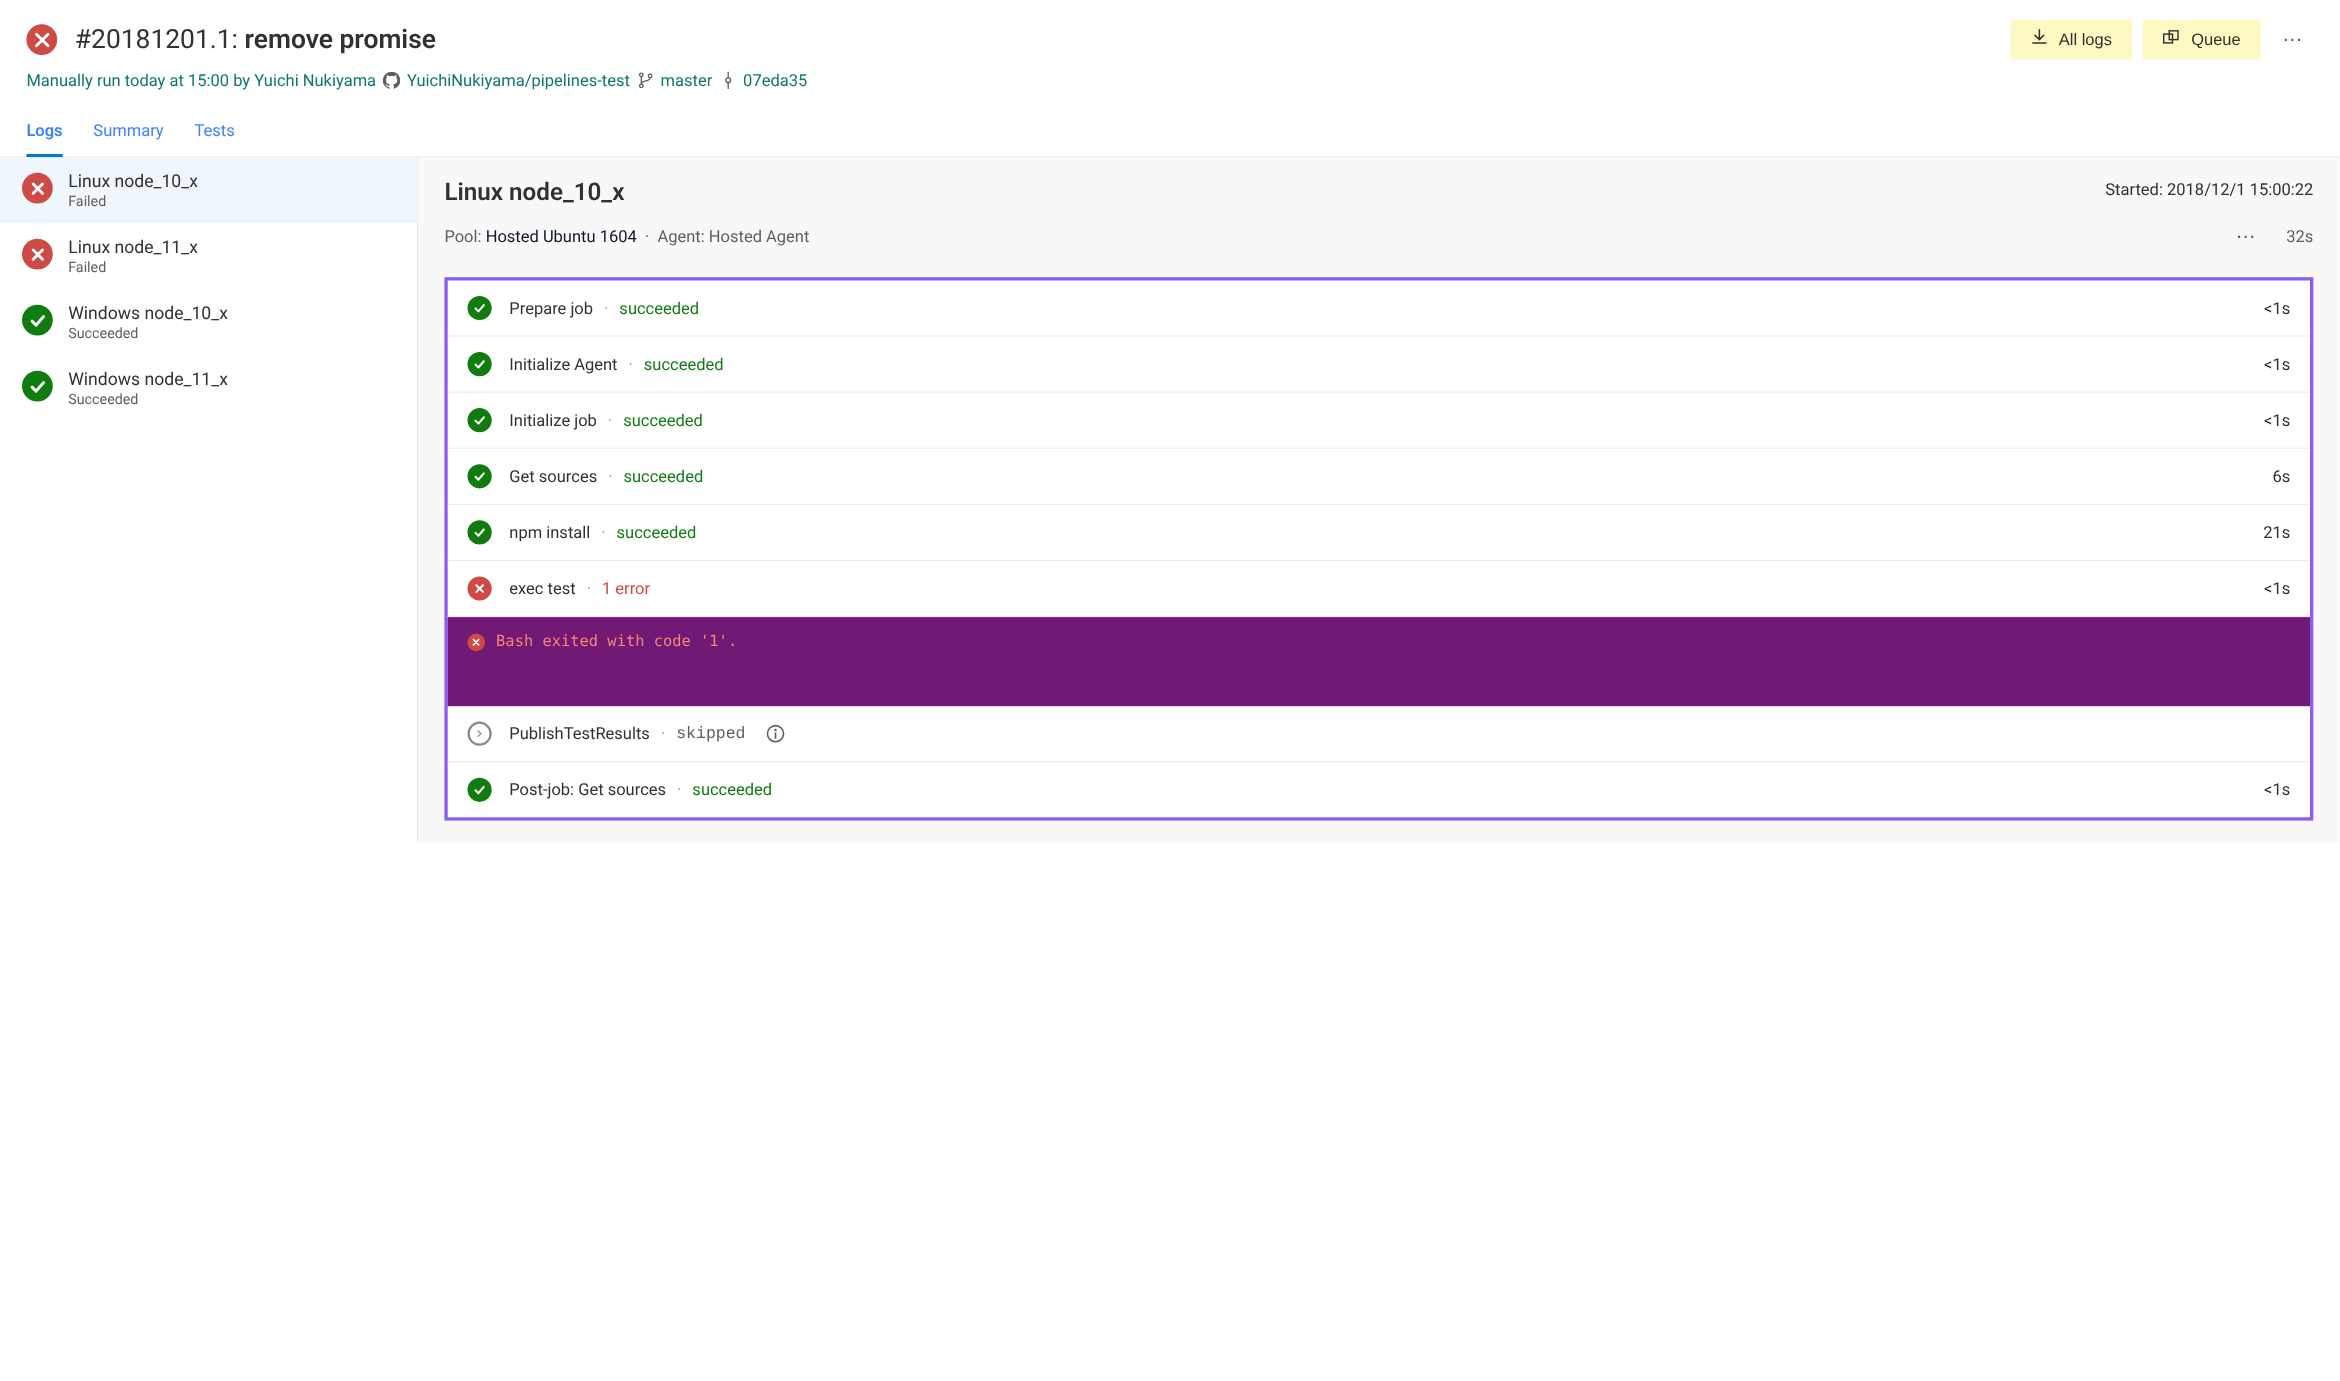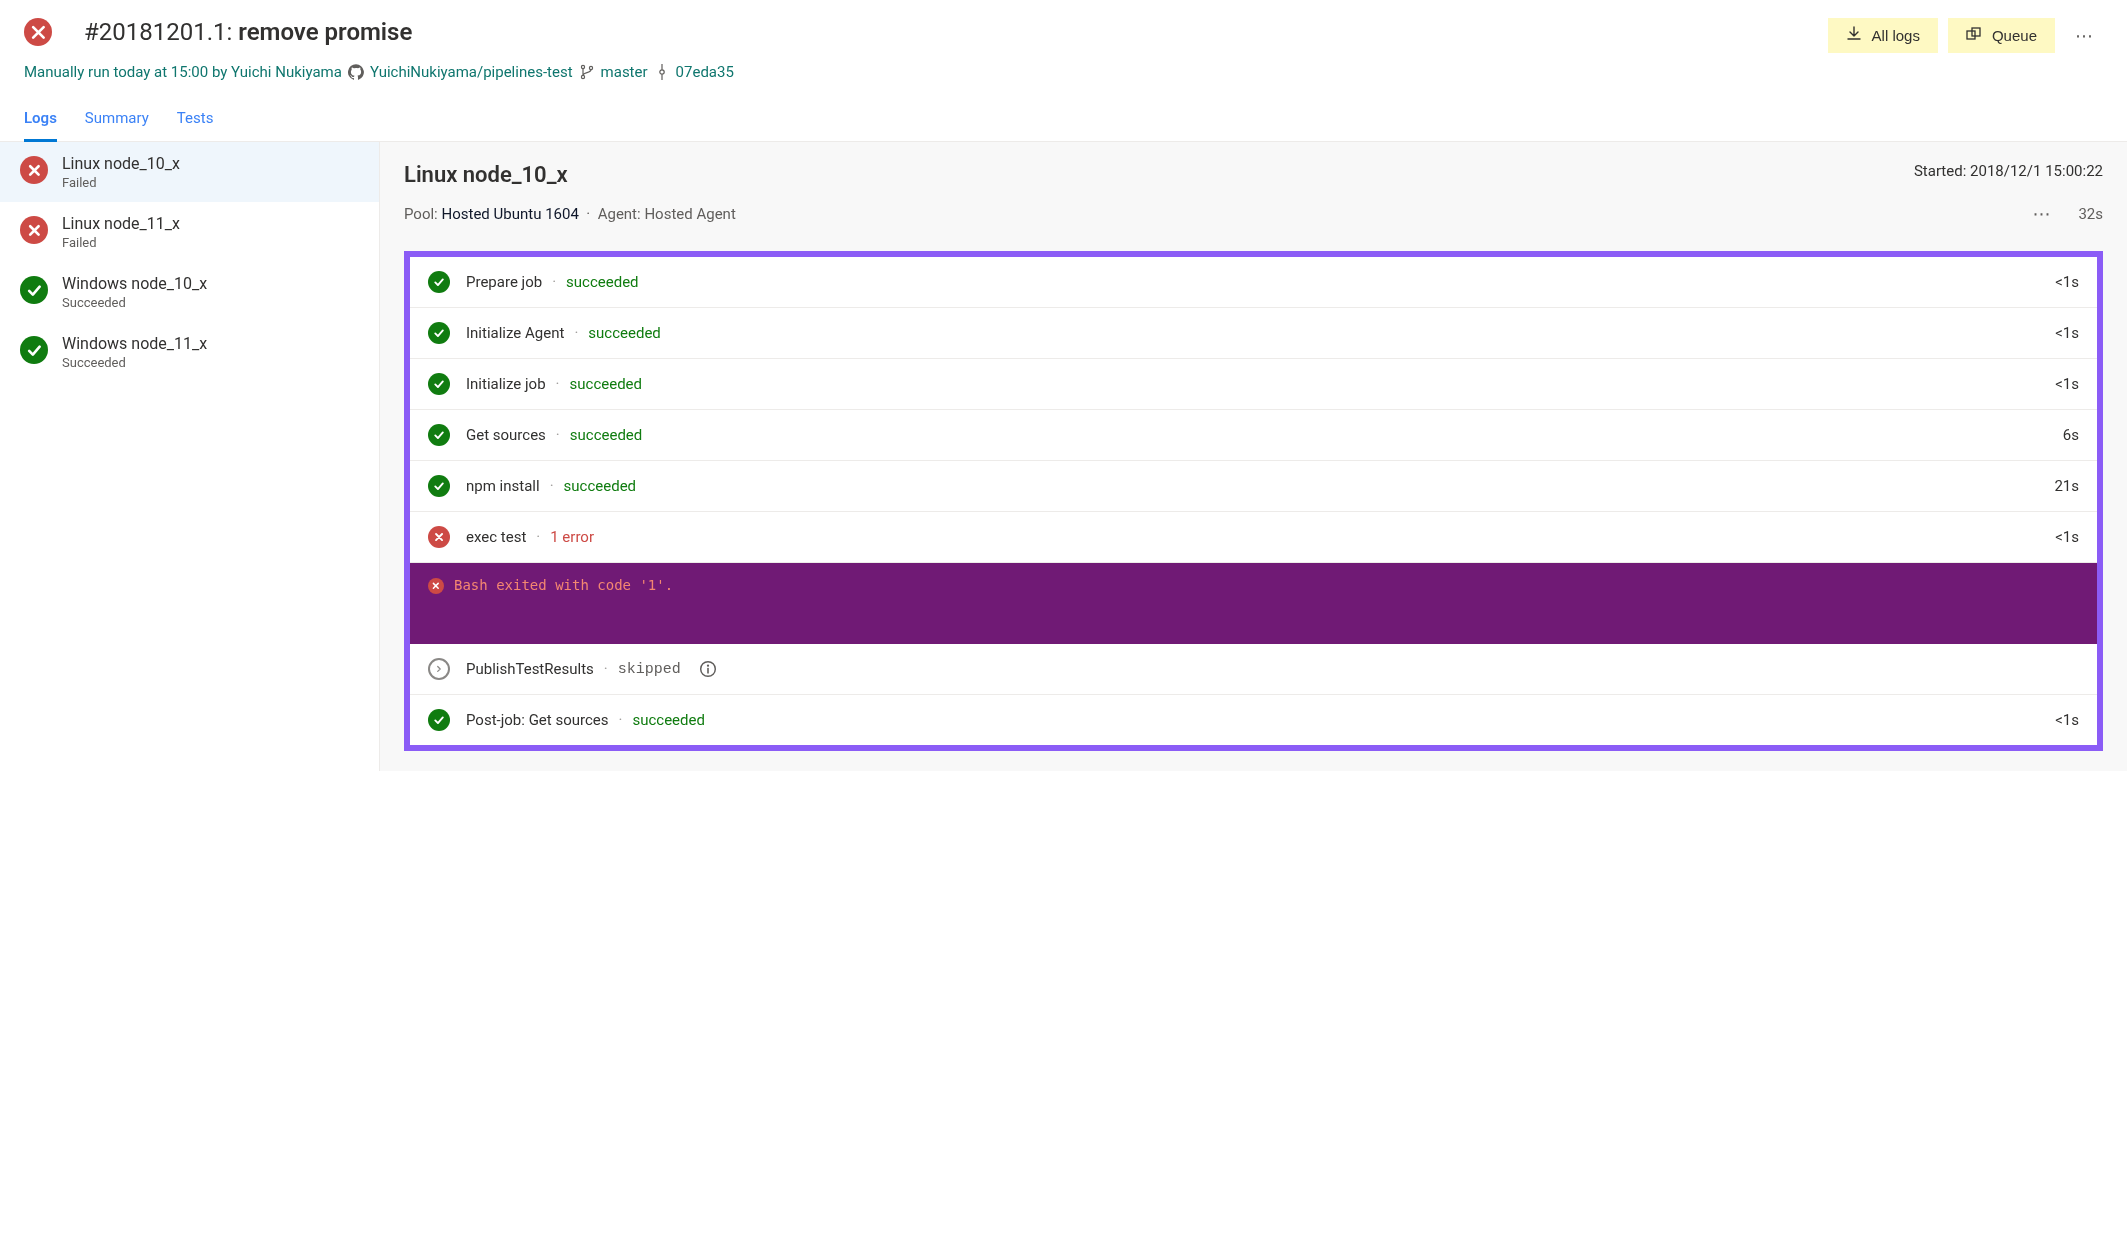--- a/index.html
+++ b/index.html
@@ -7,22 +7,22 @@
     font-family: "Segoe UI", -apple-system, BlinkMacSystemFont, Roboto, sans-serif;
     font-size: 14px;
     color: #323130;
     background: #ffffff;
   }
   .header {
     padding: 18px 24px 0 24px;
   }
   .title-row {
     display: flex;
-    align-items: flex-start;
-    gap: 32px;
+    align-items: center;
+    gap: 16px;
   }
   .status-circle {
     width: 28px;
     height: 28px;
     border-radius: 50%;
     display: inline-flex;
     align-items: center;
     justify-content: center;
     flex-shrink: 0;
   }
@@ -123,21 +123,21 @@
     color: #605e5c;
     font-size: 15px;
     display: flex;
     justify-content: space-between;
     align-items: center;
   }
   .pool-row a { color: #0f172a; text-decoration: none; }
   .pool-row .duration-area { display: flex; align-items: center; gap: 18px; }
   .steps {
     margin-top: 20px;
-    border: 6px solid #8b5cf6;
+    border: 3px solid #8b5cf6;
     background: #fff;
   }
   .step {
     display: flex;
     align-items: center;
     padding: 14px 18px;
     border-bottom: 1px solid #edebe9;
     font-size: 15px;
     cursor: pointer;
   }

